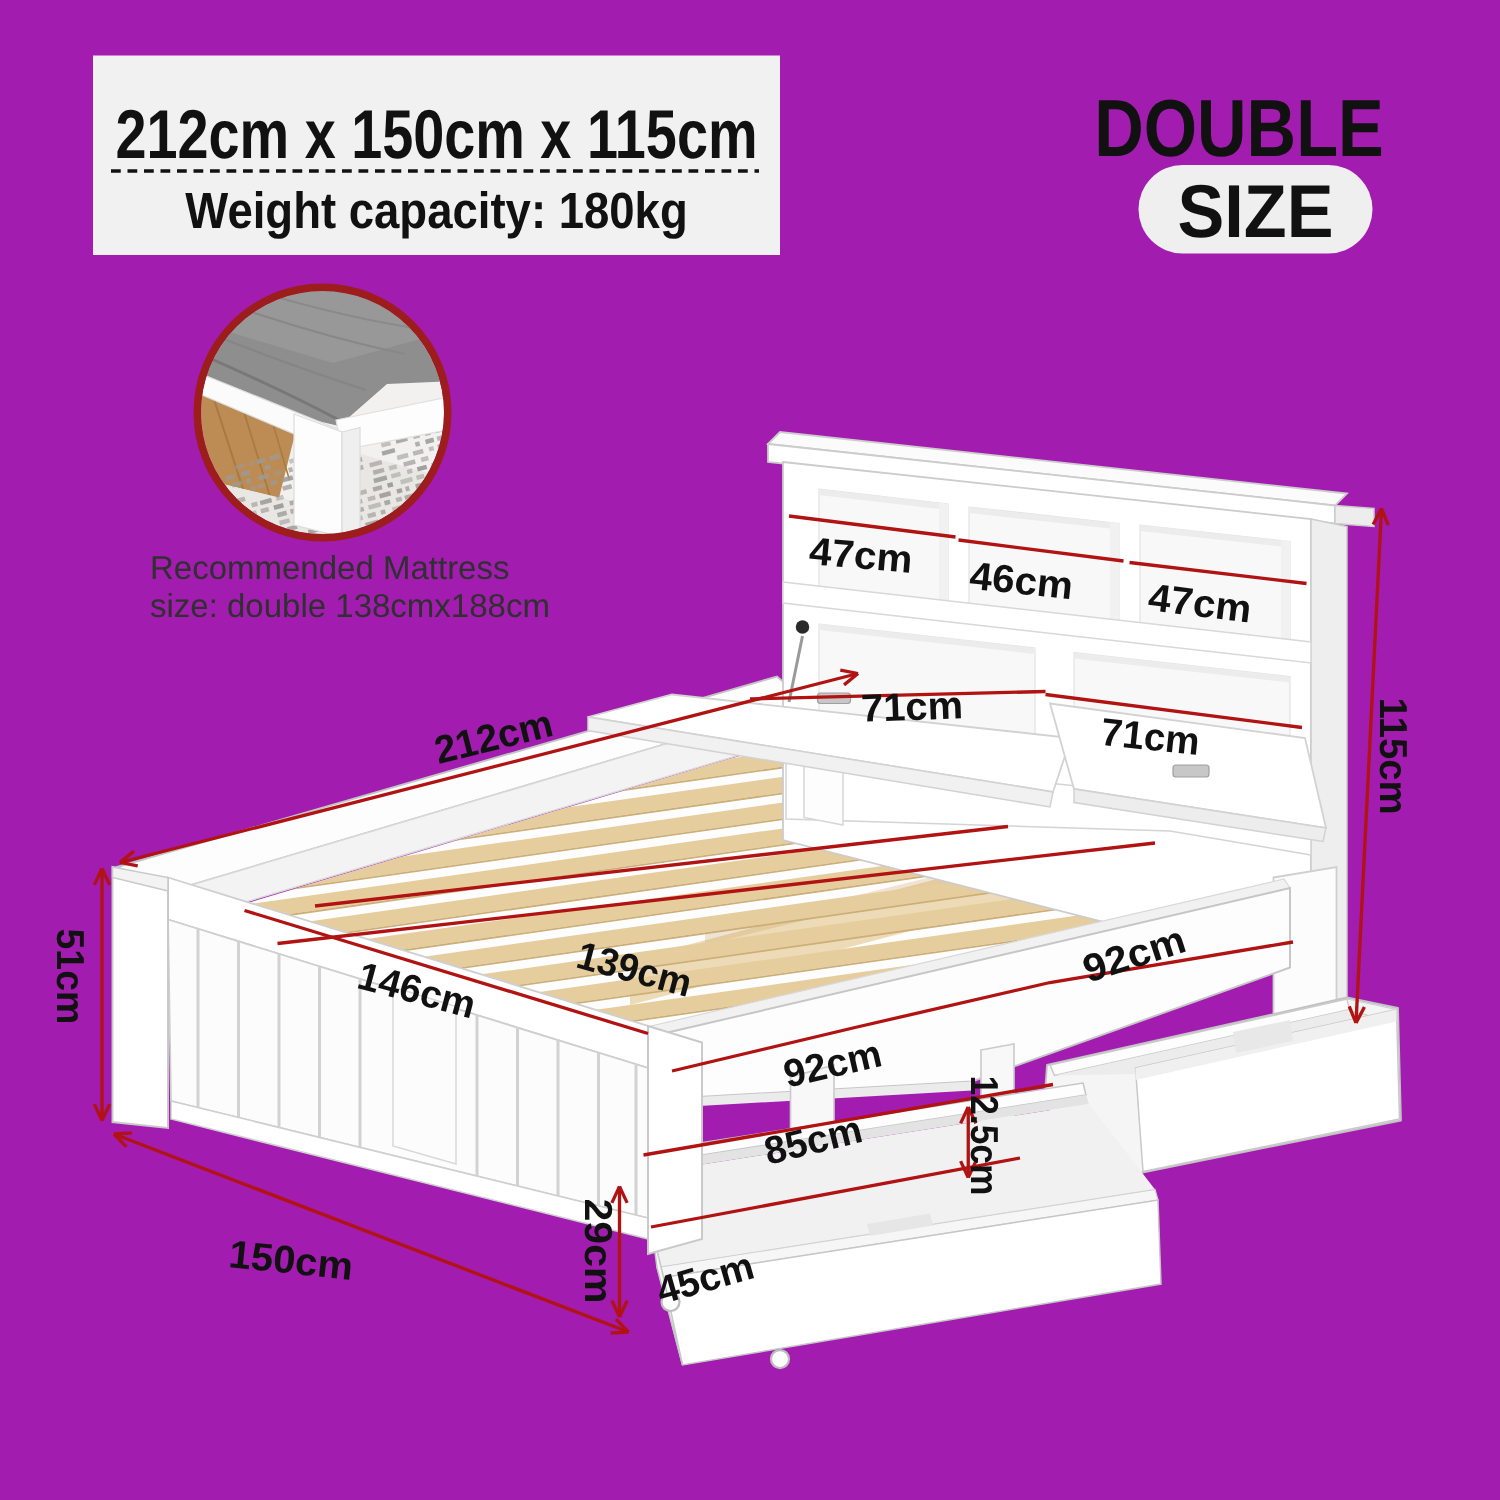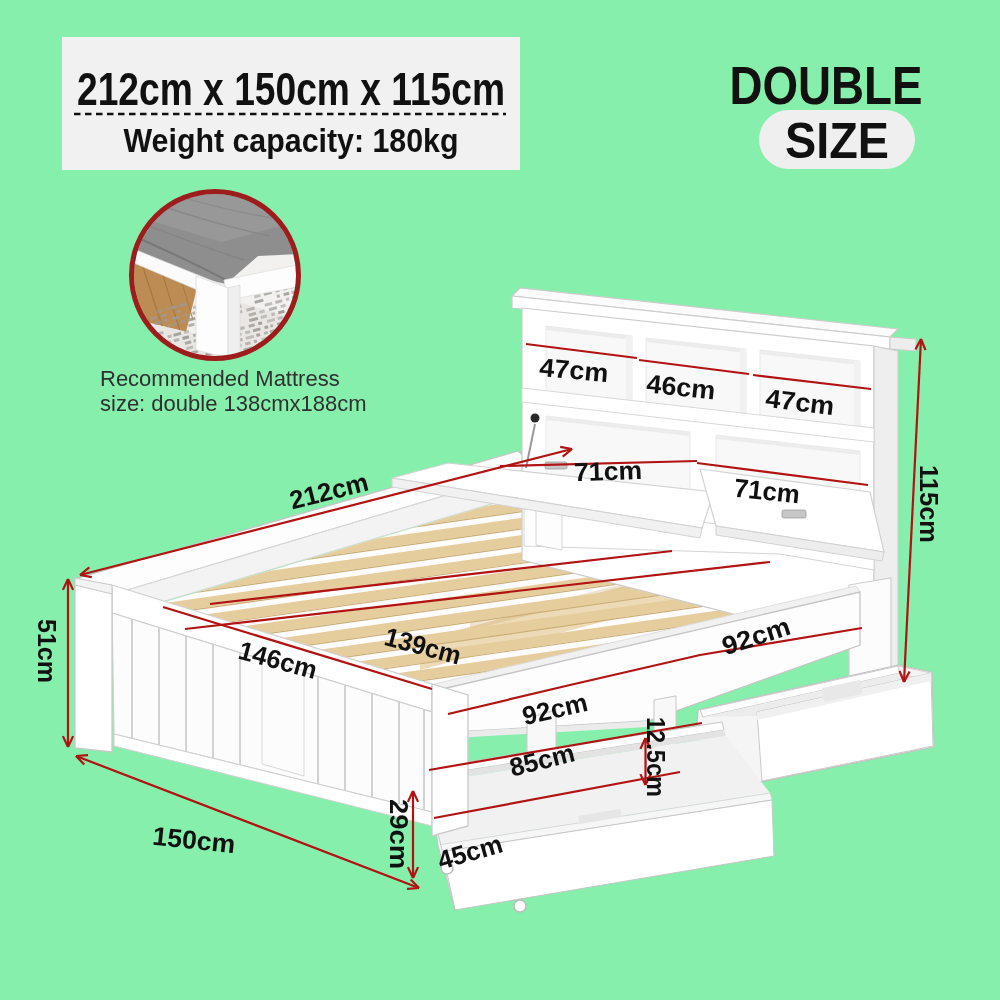--- a/index.html
+++ b/index.html
@@ -1,16 +1,16 @@
 <!DOCTYPE html>
 <html><head>
 <meta charset="utf-8">
 <style>
   html,body{margin:0;padding:0;background:#ffffff;}
-  #page{position:relative;width:1000px;height:1000px;background:#86efac;overflow:hidden;
+  #page{position:relative;width:1000px;height:1000px;background:#a21caf;overflow:hidden;
         font-family:"Liberation Sans", sans-serif;}
   svg{position:absolute;left:0;top:0;}
   text{font-family:"Liberation Sans", sans-serif;}
 </style>
 </head>
 <body>
 <div id="page">
 <svg width="1000" height="1000" viewBox="0 0 1000 1000">
 
 <g id="titleblock">

